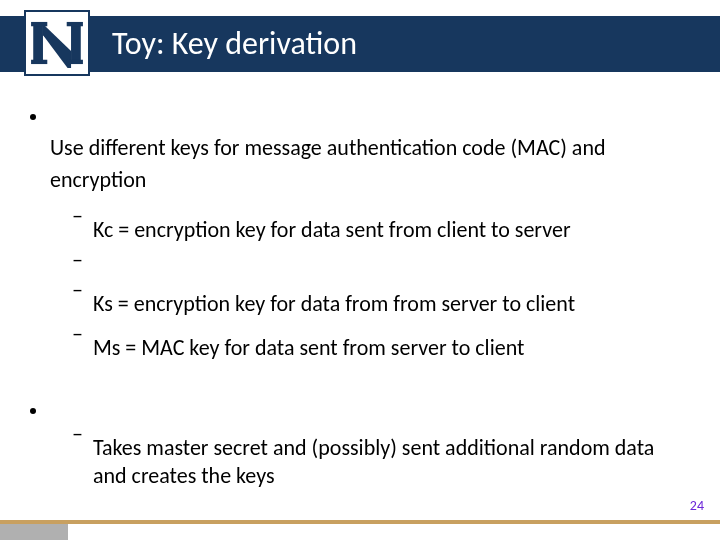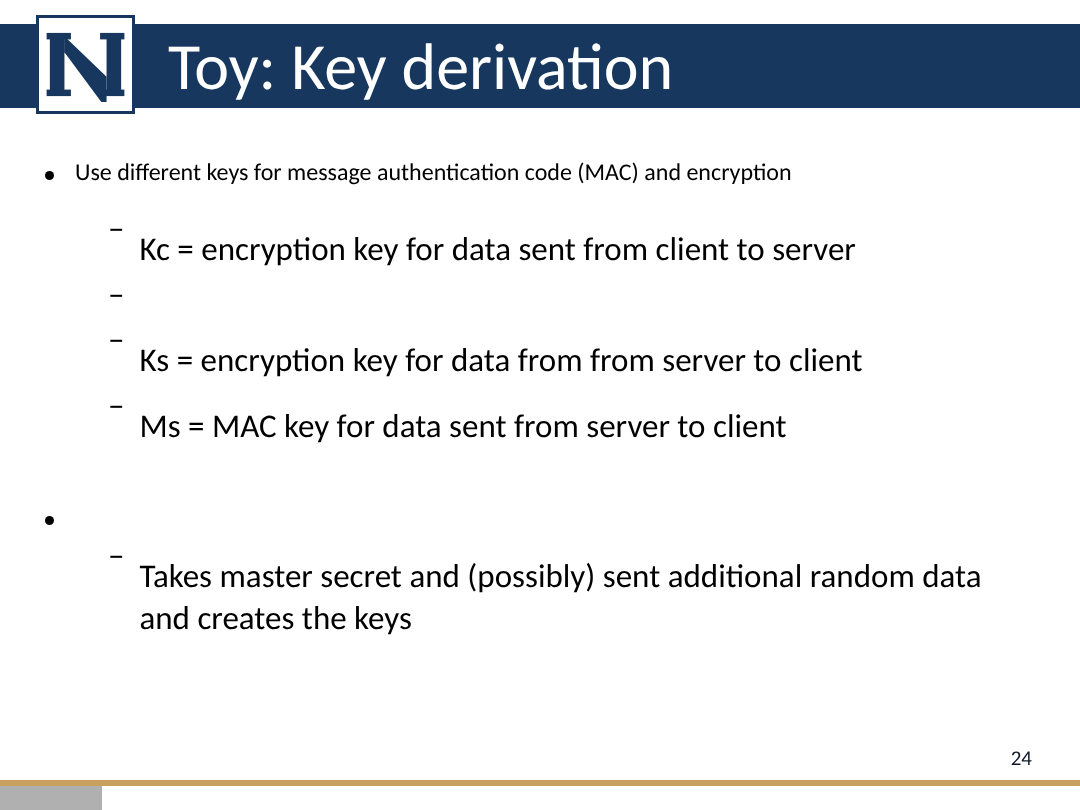--- a/index.html
+++ b/index.html
@@ -32,21 +32,21 @@
     box-sizing: border-box;
     display: flex;
     align-items: center;
     justify-content: center;
   }
   .logo-wrap svg { width: 54px; height: 50px; }
   .title {
     position: absolute;
     top: 18px;
     left: 112px;
-    font-size: 44px;
+    font-size: 32px;
     line-height: 52px;
     color: #fff;
     font-weight: 400;
   }
   .content {
     position: absolute;
     top: 92px;
     left: 30px;
     right: 30px;
   }
@@ -58,22 +58,23 @@
   .bullet-l1 .dot {
     width: 6px;
     height: 6px;
     background: #000;
     border-radius: 50%;
     margin-top: 14px;
     margin-right: 14px;
     flex-shrink: 0;
   }
   .bullet-l1 .txt {
-    font-size: 16px;
+    font-size: 22px;
     line-height: 32px;
+    margin-top: 32px;
   }
   .sublist {
     margin-left: 42px;
     margin-top: 6px;
     margin-bottom: 10px;
   }
   .bullet-l2 {
     display: flex;
     align-items: flex-start;
     margin: 2px 0;
@@ -101,24 +102,24 @@
   .footer-line-2 {
     position: absolute;
     left: 0;
     bottom: 0;
     width: 68px;
     height: 16px;
     background: #b0b0b0;
   }
   .page-num {
     position: absolute;
-    right: 32px;
+    right: 16px;
     bottom: 26px;
     font-size: 14px;
-    color: #0f172a;
+    color: #6d28d9;
   }
 </style>
 </head>
 <body>
 
 <div class="header-bar"></div>
 
 <div class="logo-wrap">
   <svg viewBox="0 0 100 90">
     <rect x="6" y="10" width="18" height="70" fill="#17375e"></rect>

